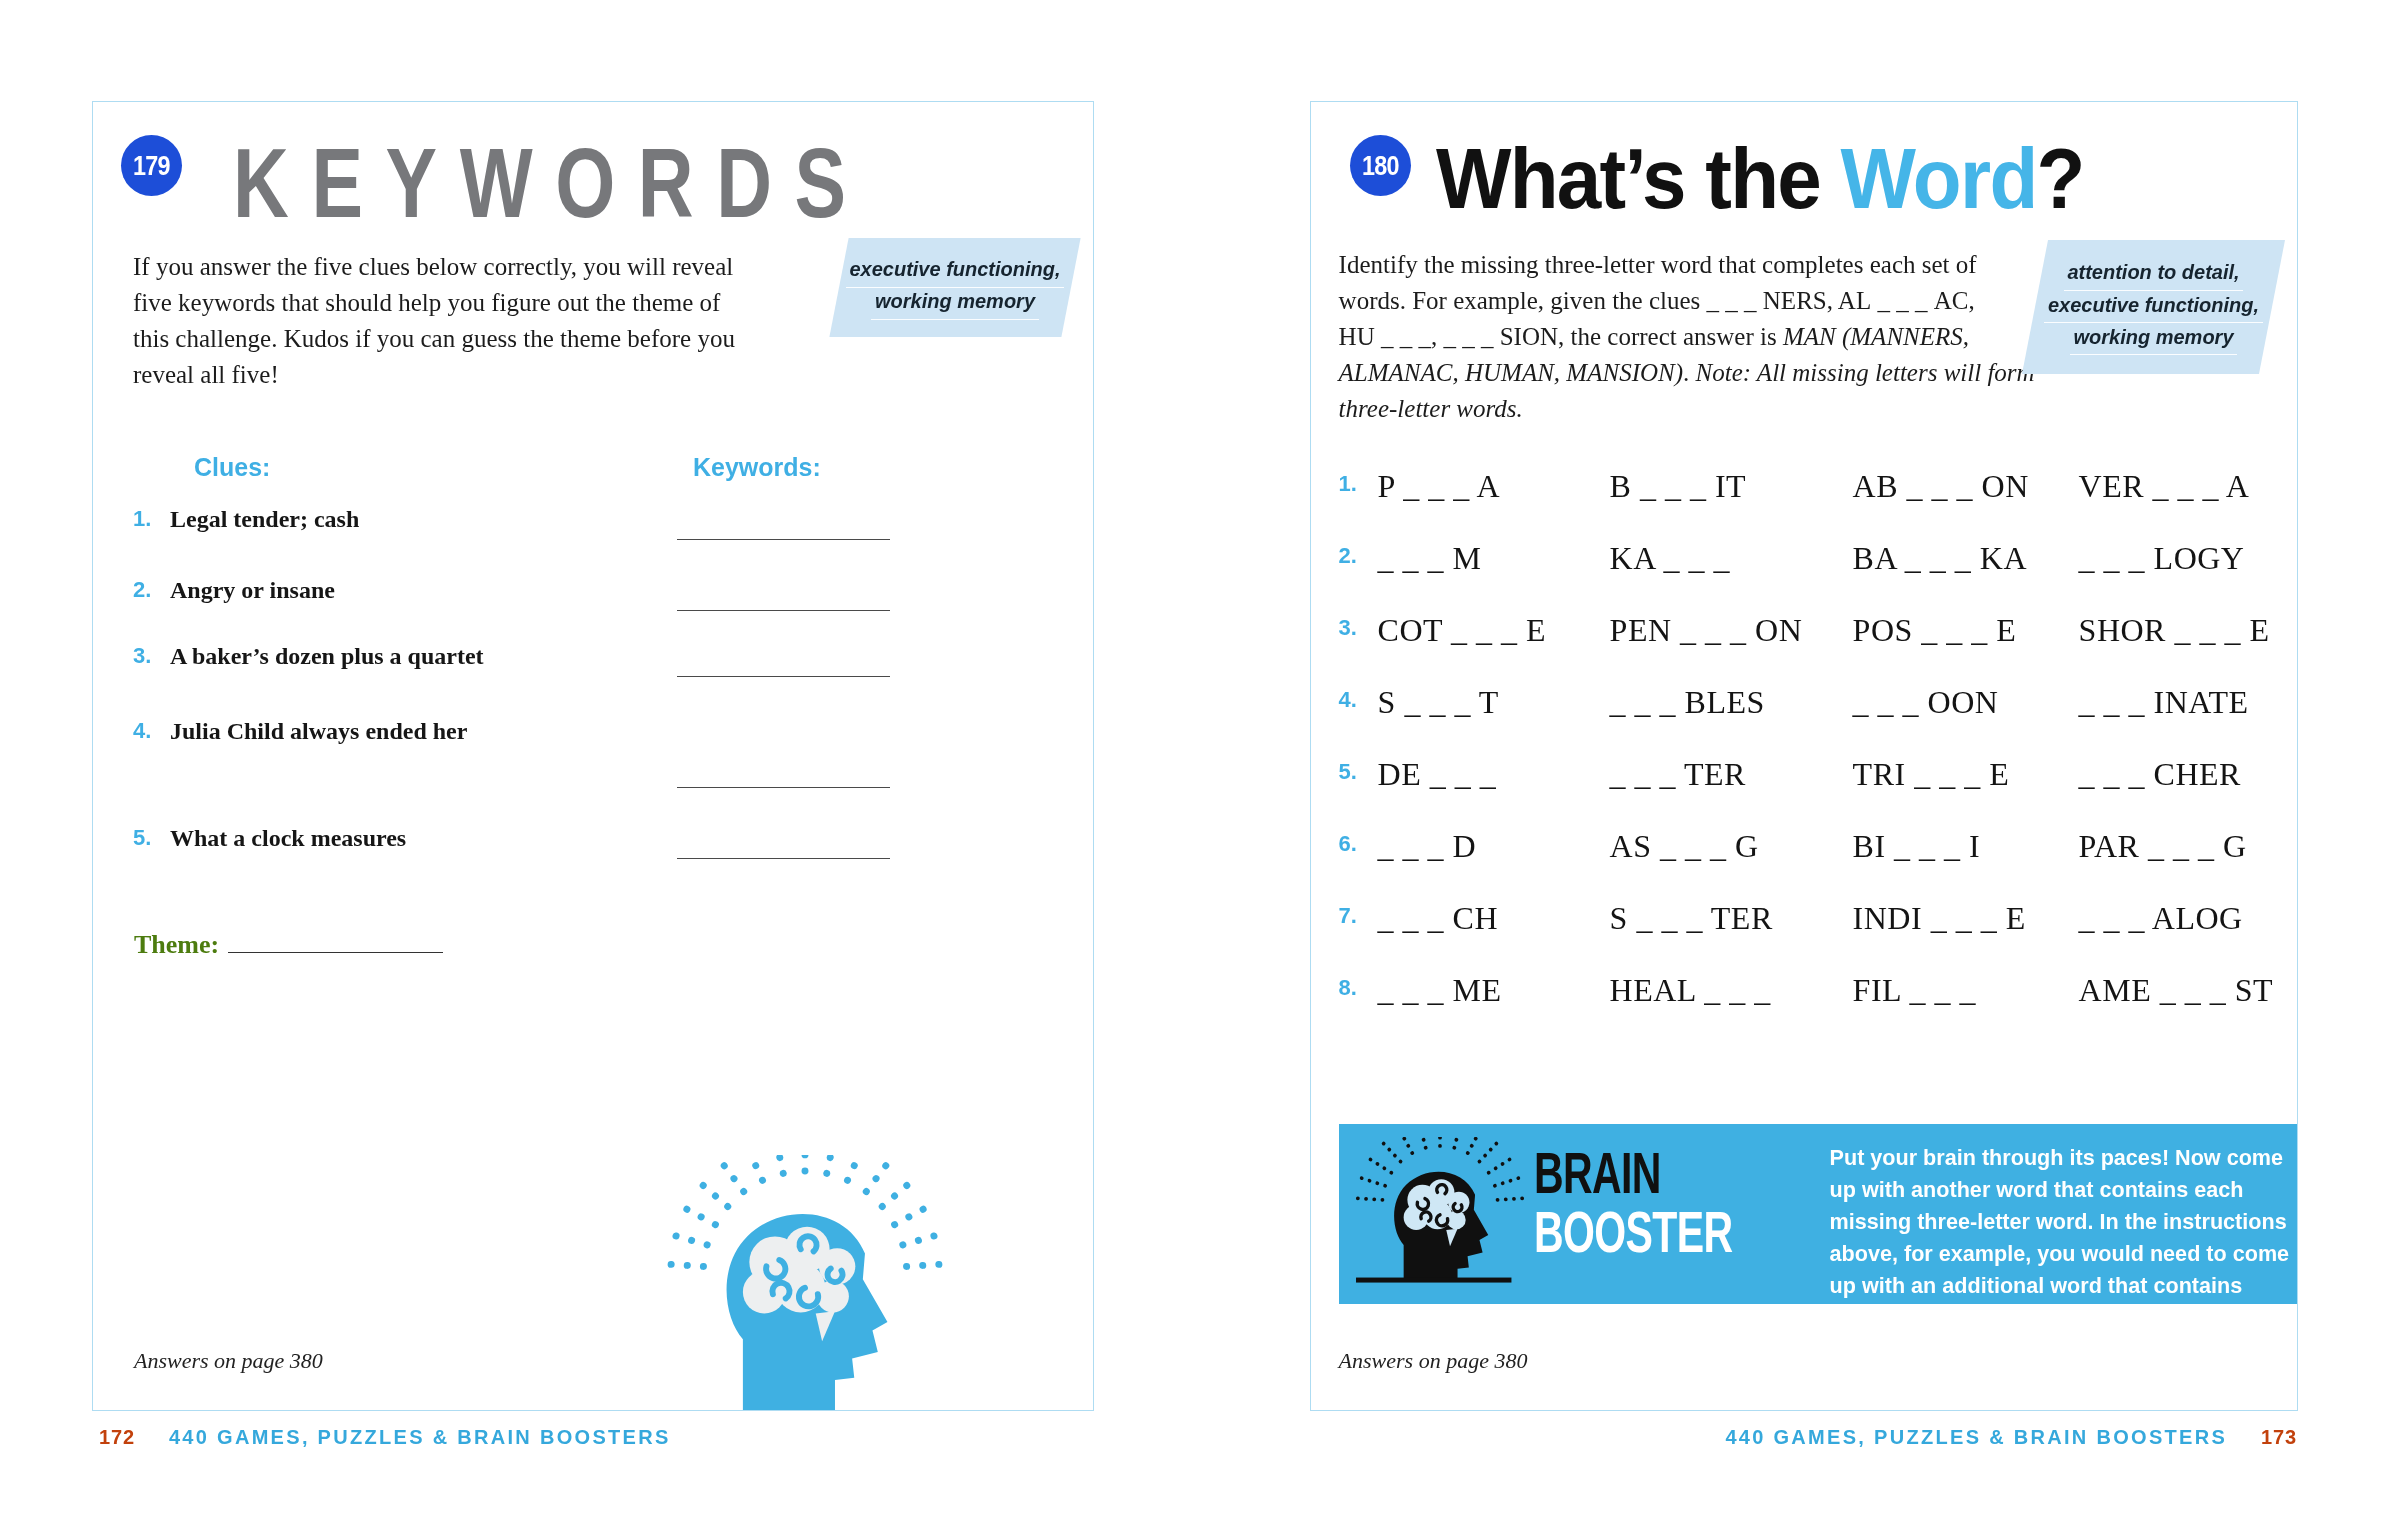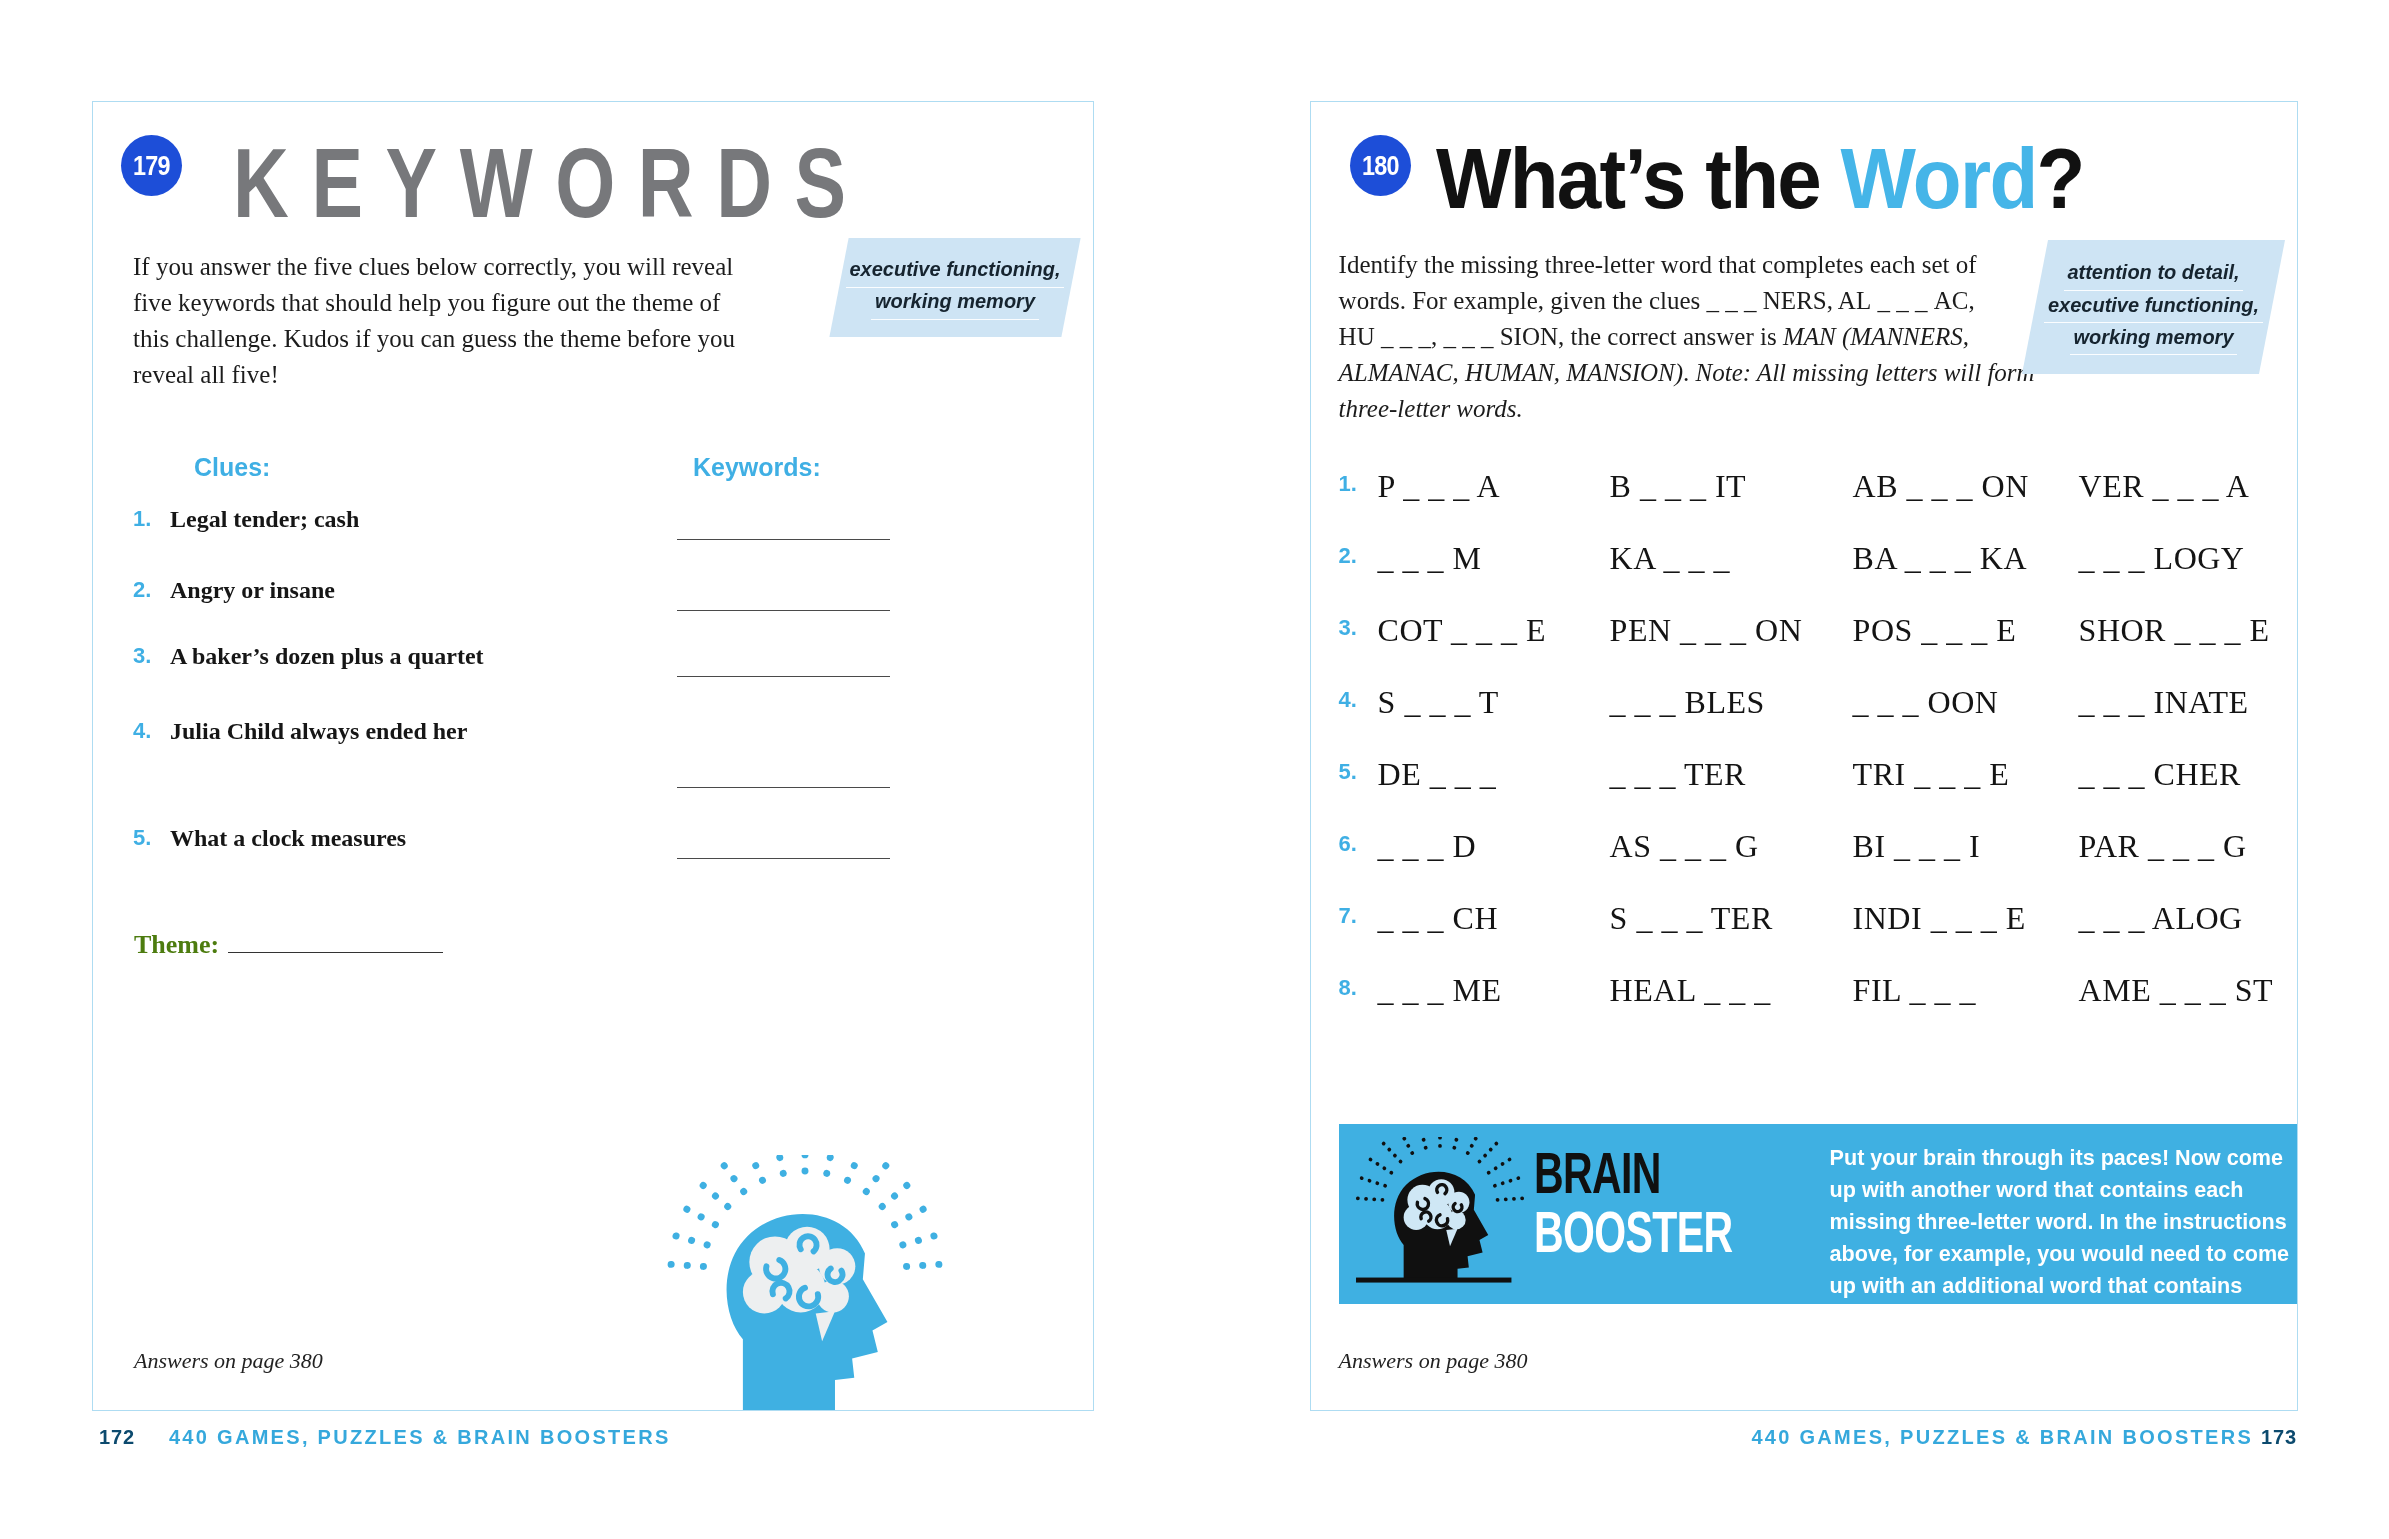--- a/index.html
+++ b/index.html
@@ -75,23 +75,23 @@
   #booster-line1 { color:#101010; }
   #booster-line2 { color:#ffffff; }
   #booster-text { width:602px; margin:18.4px 0 0 20px; font-family:"Liberation Sans", sans-serif;
     font-weight:700; font-size:21.6px; line-height:32px; color:#ffffff; }
 
   .footer { position:absolute; top:1426px; font-family:"Liberation Sans", sans-serif;
     font-weight:700; font-size:20px; letter-spacing:2.3px; white-space:nowrap; }
   #footer-left { left:99px; }
   #footer-right { right:92px; text-align:right; }
   .footer .book { color:#35A8DC;text-align:right; }
-  .footer .pnum { color:#0c4a6e; letter-spacing:0.9px; }
+  .footer .pnum { color:#c2410c; letter-spacing:0.9px; }
   #footer-left .book { margin-left:26px; }
-  #footer-right .pnum { }
+  #footer-right .pnum { margin-left:26px; }
 
   .brain-svg { position:absolute; left:551px; top:1053px; }
 </style>
 </head>
 <body>
 
 <div class="page-box" id="left-page">
 
   <div class="badge" style="left:27.6px; top:33px;">
     <span>179</span>

